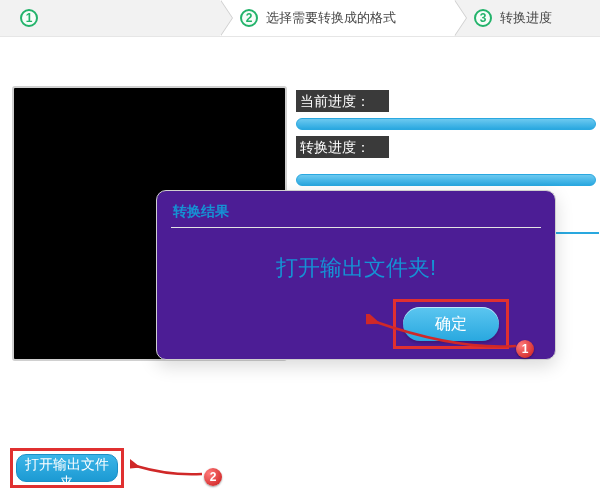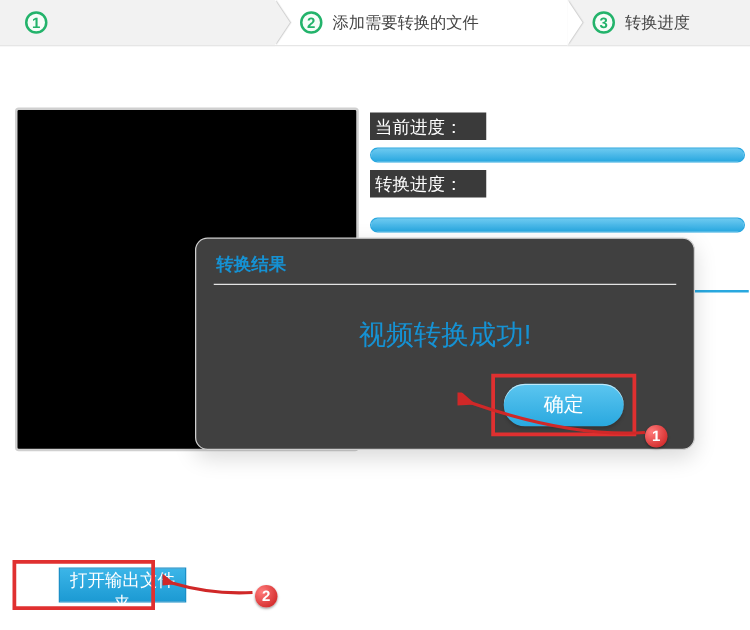--- a/index.html
+++ b/index.html
@@ -107,21 +107,21 @@
     width: 44px;
     border-top: 2px solid #29a8df;
   }
 
   
   .dialog {
     position: absolute;
     left: 156px; top: 190px;
     width: 400px;
     height: 170px;
-    background: #404040;
+    background: #4c1d95;
     border: 1px solid #cfcfcf;
     border-radius: 10px;
     box-shadow: 0 6px 18px rgba(0,0,0,0.15);
     box-sizing: border-box;
   }
   .dlg-header {
     position: absolute;
     left: 16px; top: 12px;
     color: #1592d4;
     font-size: 14px;
@@ -163,23 +163,22 @@
 
   
   .open-folder {
     position: absolute;
     left: 16px; top: 454px;
     width: 102px; height: 28px;
     border: 1px solid #1b8fc7;
     background: linear-gradient(#3bb5e8, #1c9ad3);
     color: #fff;
     font-size: 14px;
-    border-radius: 0;
+    border-radius: 10px;
     cursor: pointer;
-    margin-left: 31px;
   }
   .open-folder-highlight {
     position: absolute;
     left: 10px; top: 448px;
     width: 114px; height: 40px;
     border: 3px solid #e03030;
     box-sizing: border-box;
     pointer-events: none;
   }
 
@@ -205,42 +204,42 @@
 </style>
 </head>
 <body>
 
 <div class="stepbar">
   <div class="step s1 bg-grey">
     <span class="num">1</span>
   </div>
   <div class="step s2 bg-white">
     <span class="num">2</span>
-    <span>添加需要转换的文件</span>
+    <span>选择需要转换成的格式</span>
   </div>
   <div class="step s3 bg-grey">
     <span class="num">3</span>
     <span>转换进度</span>
   </div>
 
 </div>
 
 <div class="preview"></div>
 
 <div class="label label1">当前进度：</div>
 <div class="bar bar1"></div>
 <div class="label label2">转换进度：</div>
 <div class="bar bar2"></div>
 
 <div class="connector"></div>
 
 <div class="dialog">
   <div class="dlg-header">转换结果</div>
   <div class="dlg-divider"></div>
-  <div class="dlg-msg">视频转换成功!</div>
+  <div class="dlg-msg">打开输出文件夹!</div>
   <button class="dlg-ok">确定</button>
   <div class="ok-highlight"></div>
 </div>
 
 <svg class="arrow" style="left:366px; top:314px;" width="160" height="40">
   <defs>
     <marker id="ah1" markerWidth="10" markerHeight="8" refX="2" refY="4" orient="auto">
       <path d="M10,0 L0,4 L10,8 Z" fill="#d02828"></path>
     </marker>
   </defs>

